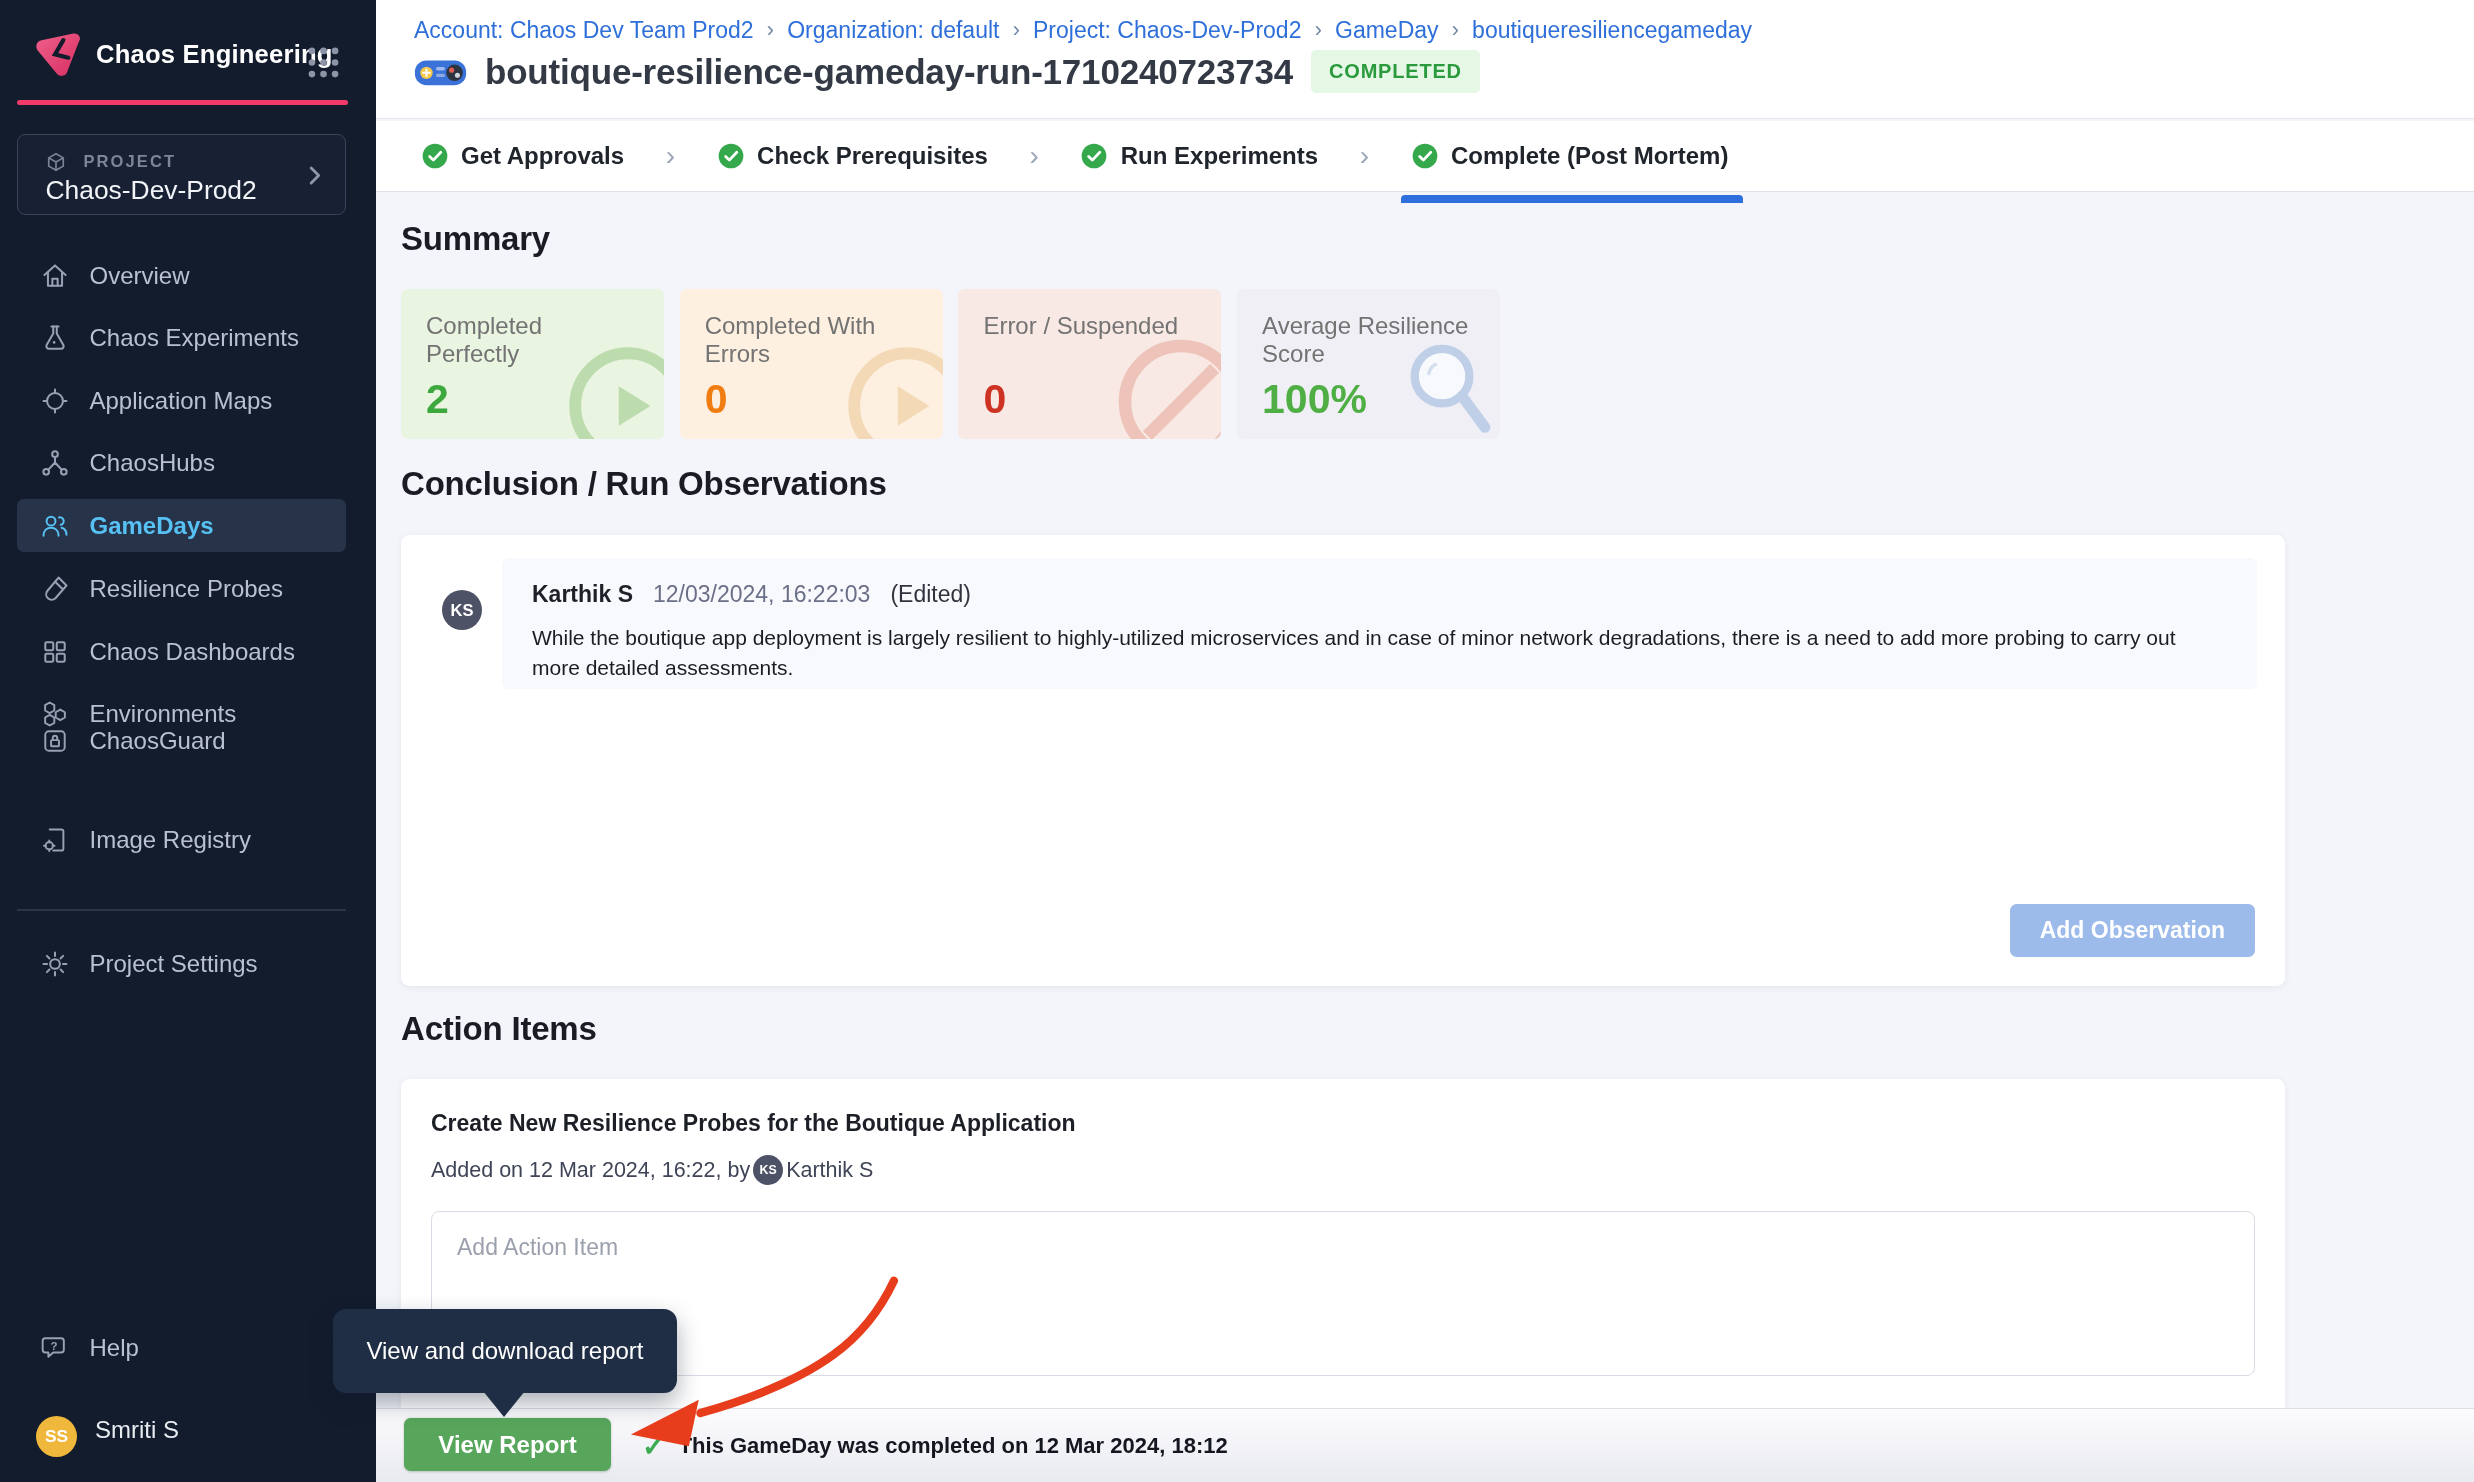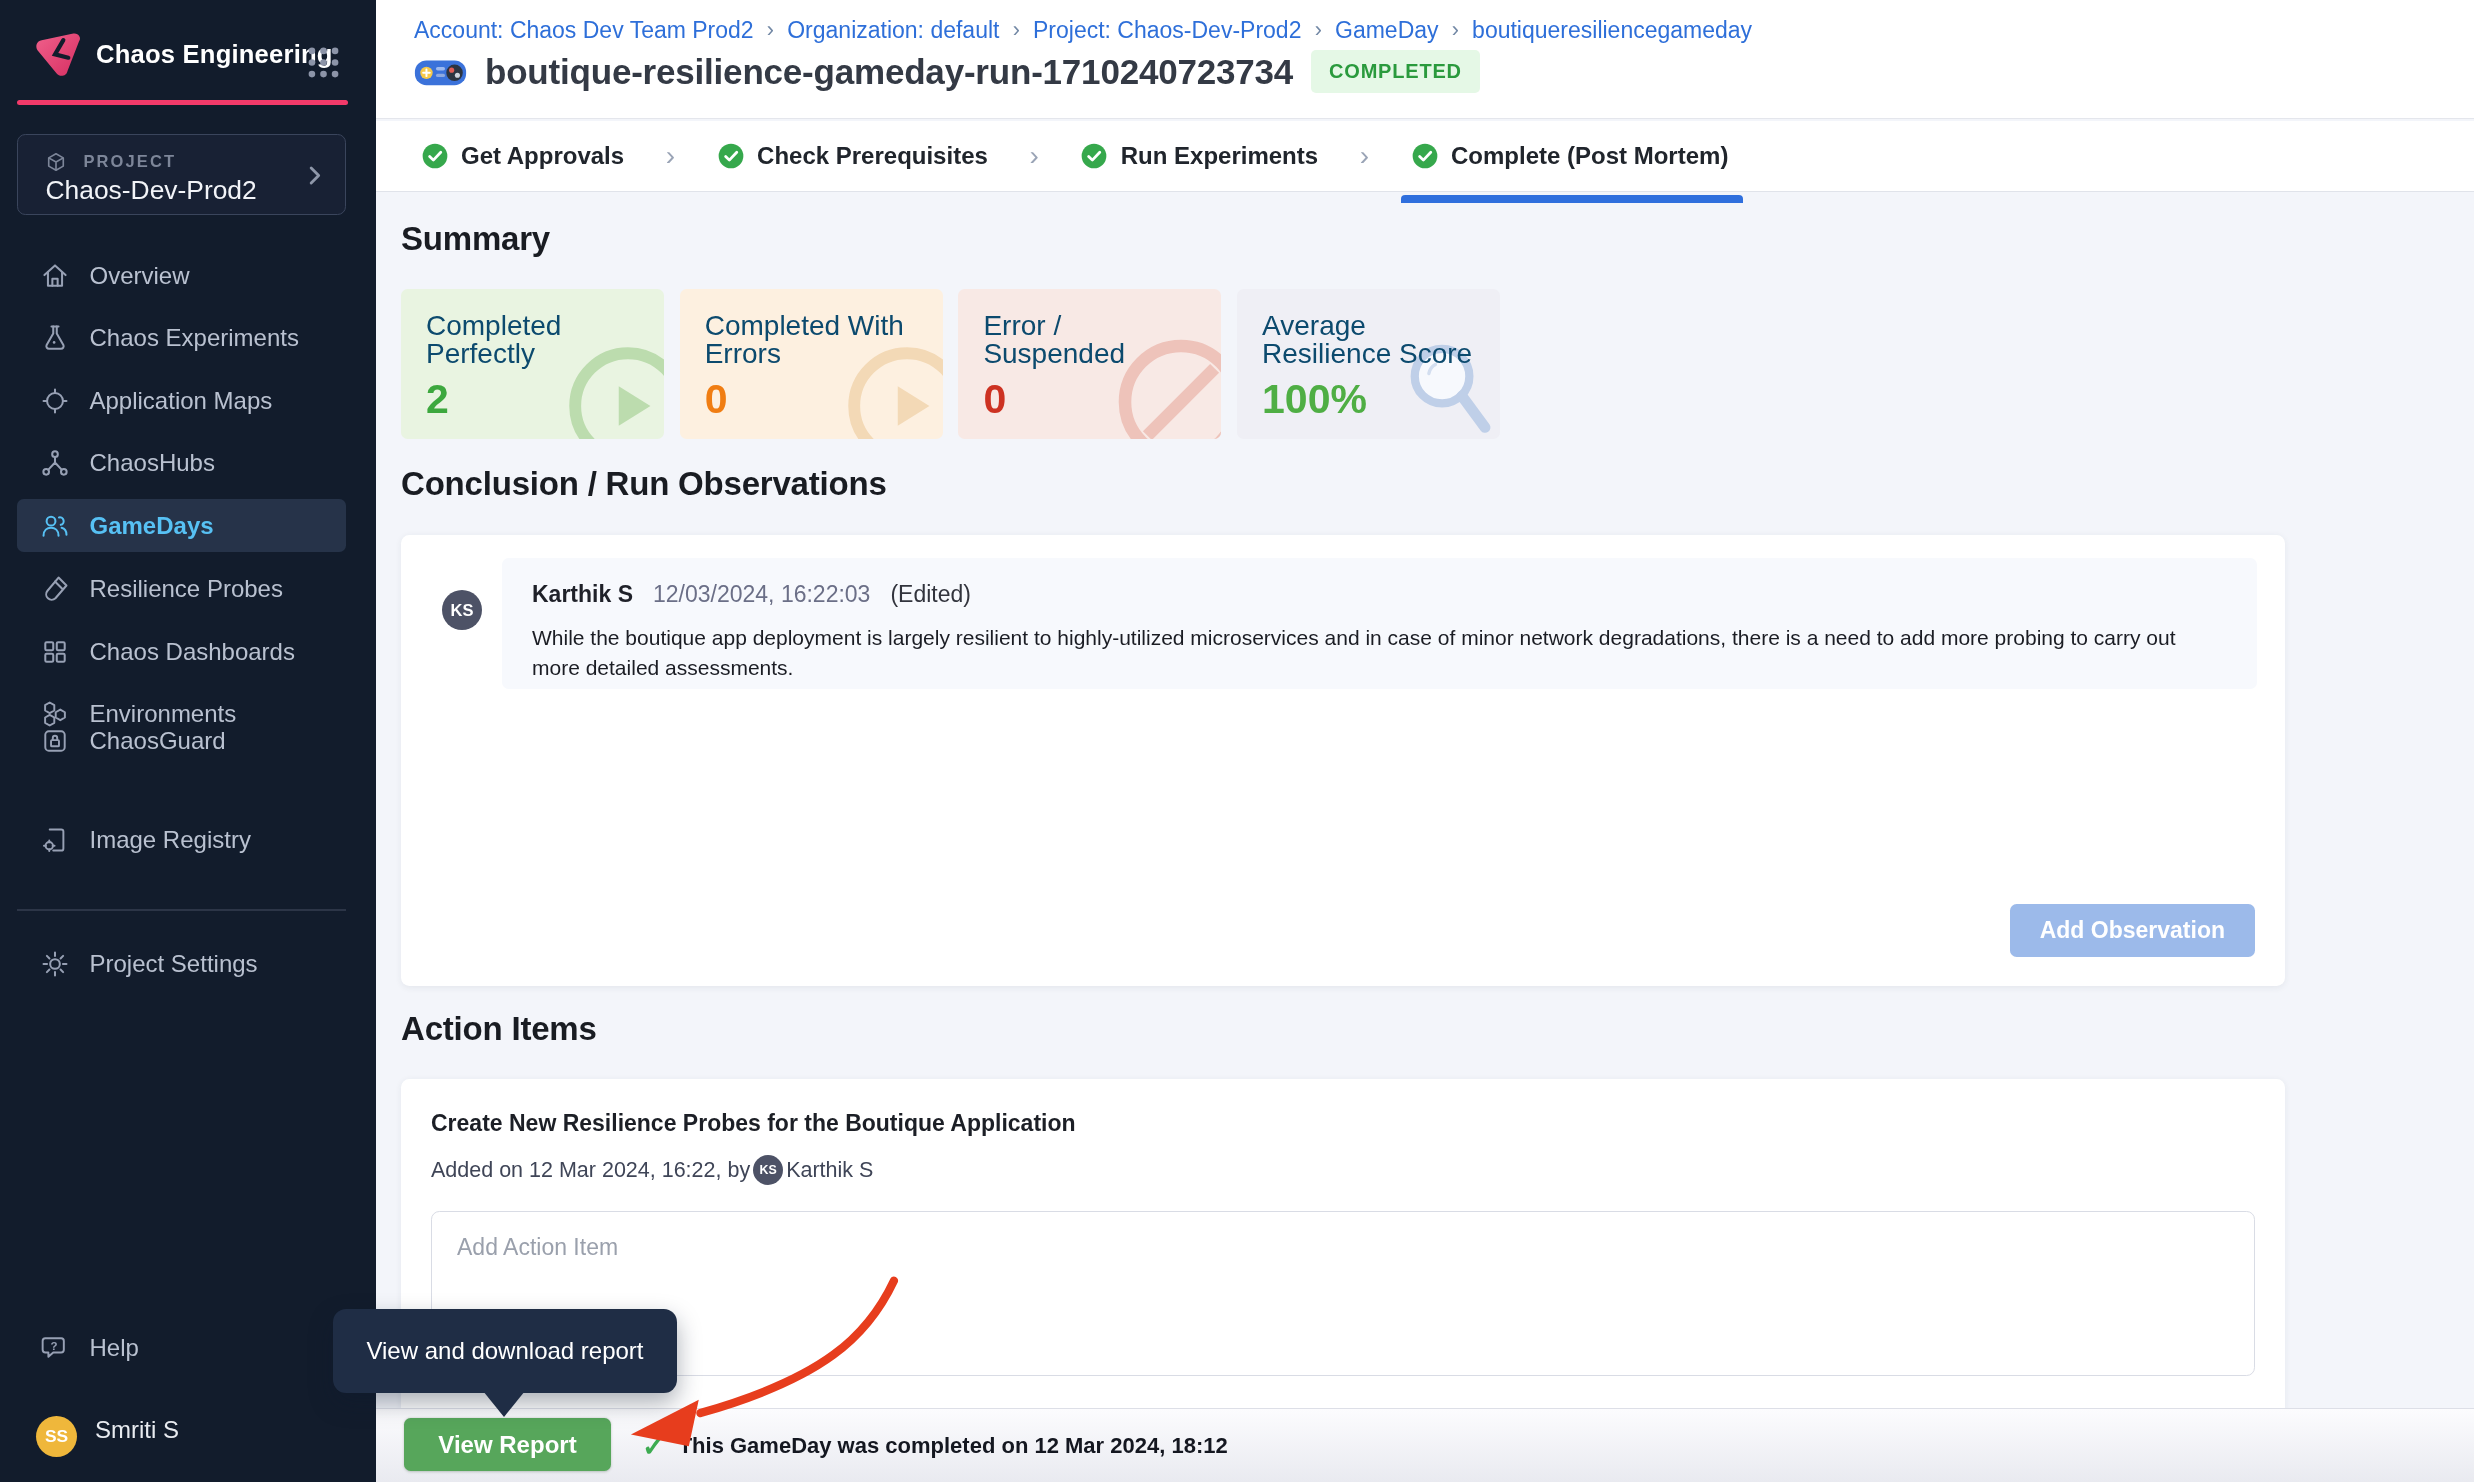--- a/index.html
+++ b/index.html
@@ -49,21 +49,21 @@
   #steps { position:absolute; left:376px; top:121px; width:2099px; height:71px; background:#fff; border-bottom:1.7px solid #e0e3ea; display:flex; align-items:center; padding-left:38px; }
   .step { position:relative; height:90px; display:flex; align-items:center; gap:12.4px; font-size:24px; font-weight:600; color:#20252c; cursor:pointer; padding:0 6.6px; }
   .step-sep { color:#9aa4b6; font-size:28px; margin:0 35px; font-weight:400; }
   .step-underline { position:absolute; left:-3.3px; right:-8.3px; bottom:-1.7px; height:7.4px; background:#2f6fdd; border-radius:4.1px 4.1px 0 0; }
 
   
   .section-heading { position:absolute; font-size:33px; font-weight:bold; color:#191c22; letter-spacing:-0.2px; }
   #summary-heading { left:401px; top:220px; }
   #cards { position:absolute; left:401px; top:289px; display:flex; gap:15.7px; }
   .sum-card { width:263px; height:150px; border-radius:6.6px; padding:23px 25px; position:relative; overflow:hidden; }
-  .sum-label { font-size:28px; font-weight:500; color:#0c4a6e; line-height:28px; position:relative; z-index:2; }
+  .sum-label { font-size:24px; font-weight:500; color:#737373; line-height:28px; position:relative; z-index:2; }
   .sum-value { position:absolute; left:25px; bottom:16.5px; font-size:41px; font-weight:bold; z-index:2; }
   .card-green { background:#e9f4e1; } .card-green .sum-value { color:#3da83e; }
   .card-orange { background:#fdf0e0; } .card-orange .sum-value { color:#f07d12; }
   .card-red { background:#f8e9e5; } .card-red .sum-value { color:#cd3222; }
   .card-gray { background:#efeff5; } .card-gray .sum-value { color:#4fae44; }
   .watermark { position:absolute; right:-30px; bottom:-33px; z-index:1; }
   .watermark.mag { right:5px; bottom:-15px; }
 
   
   #obs-heading { left:401px; top:465px; }

